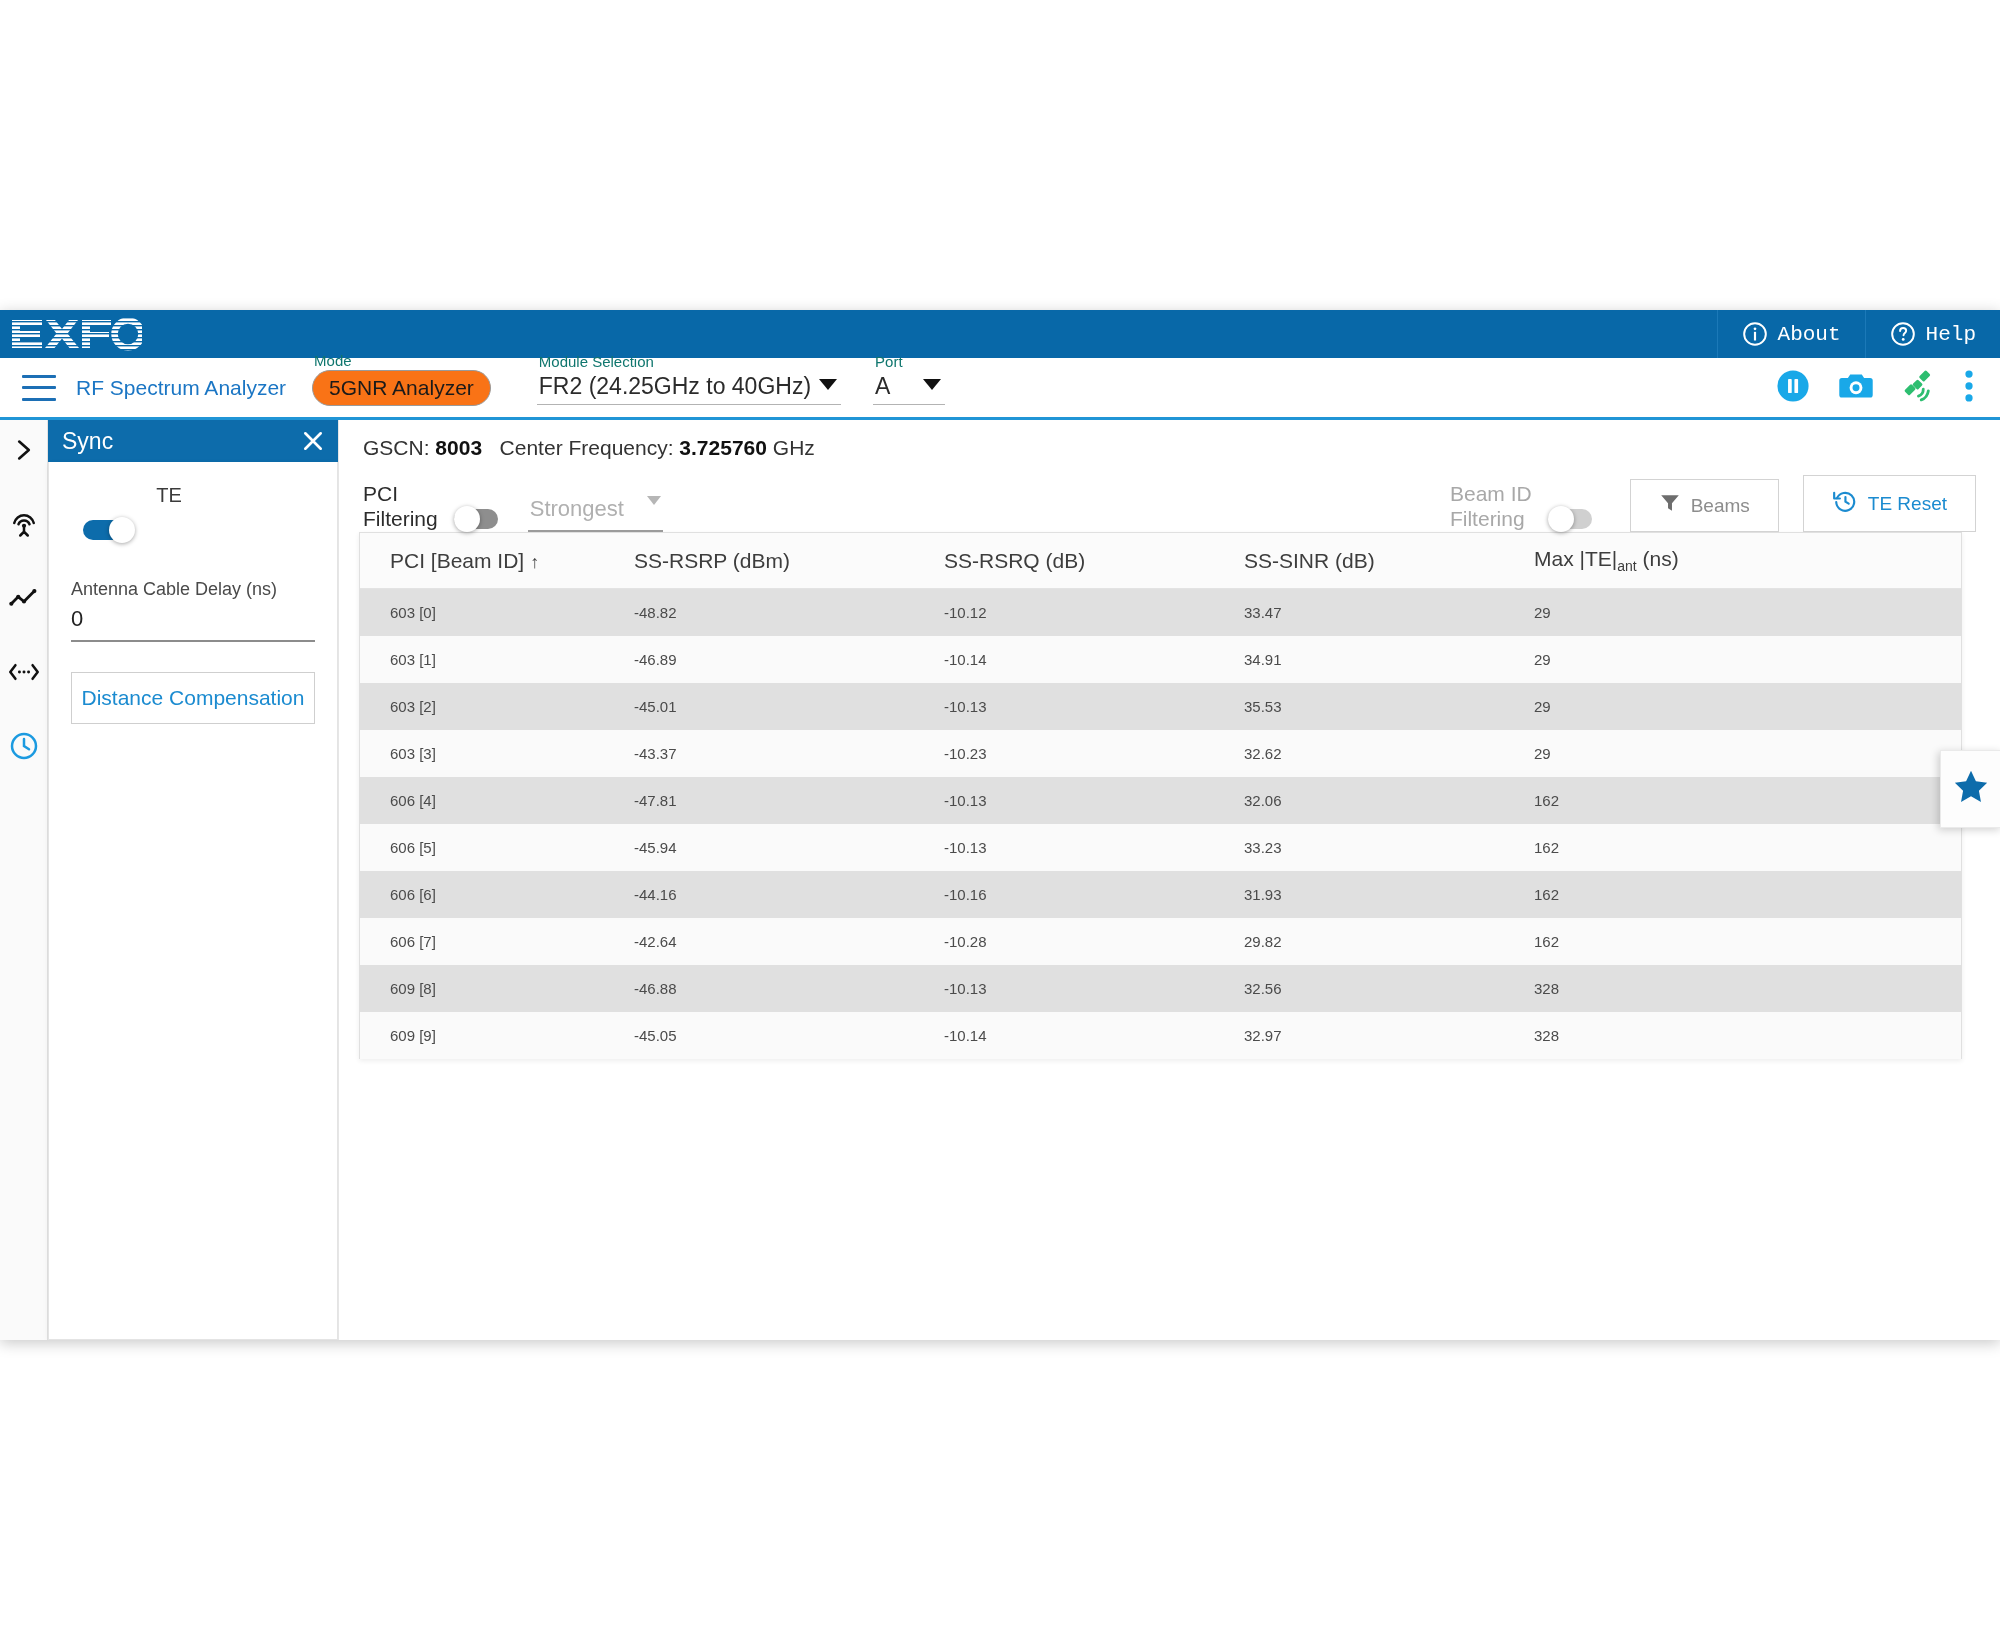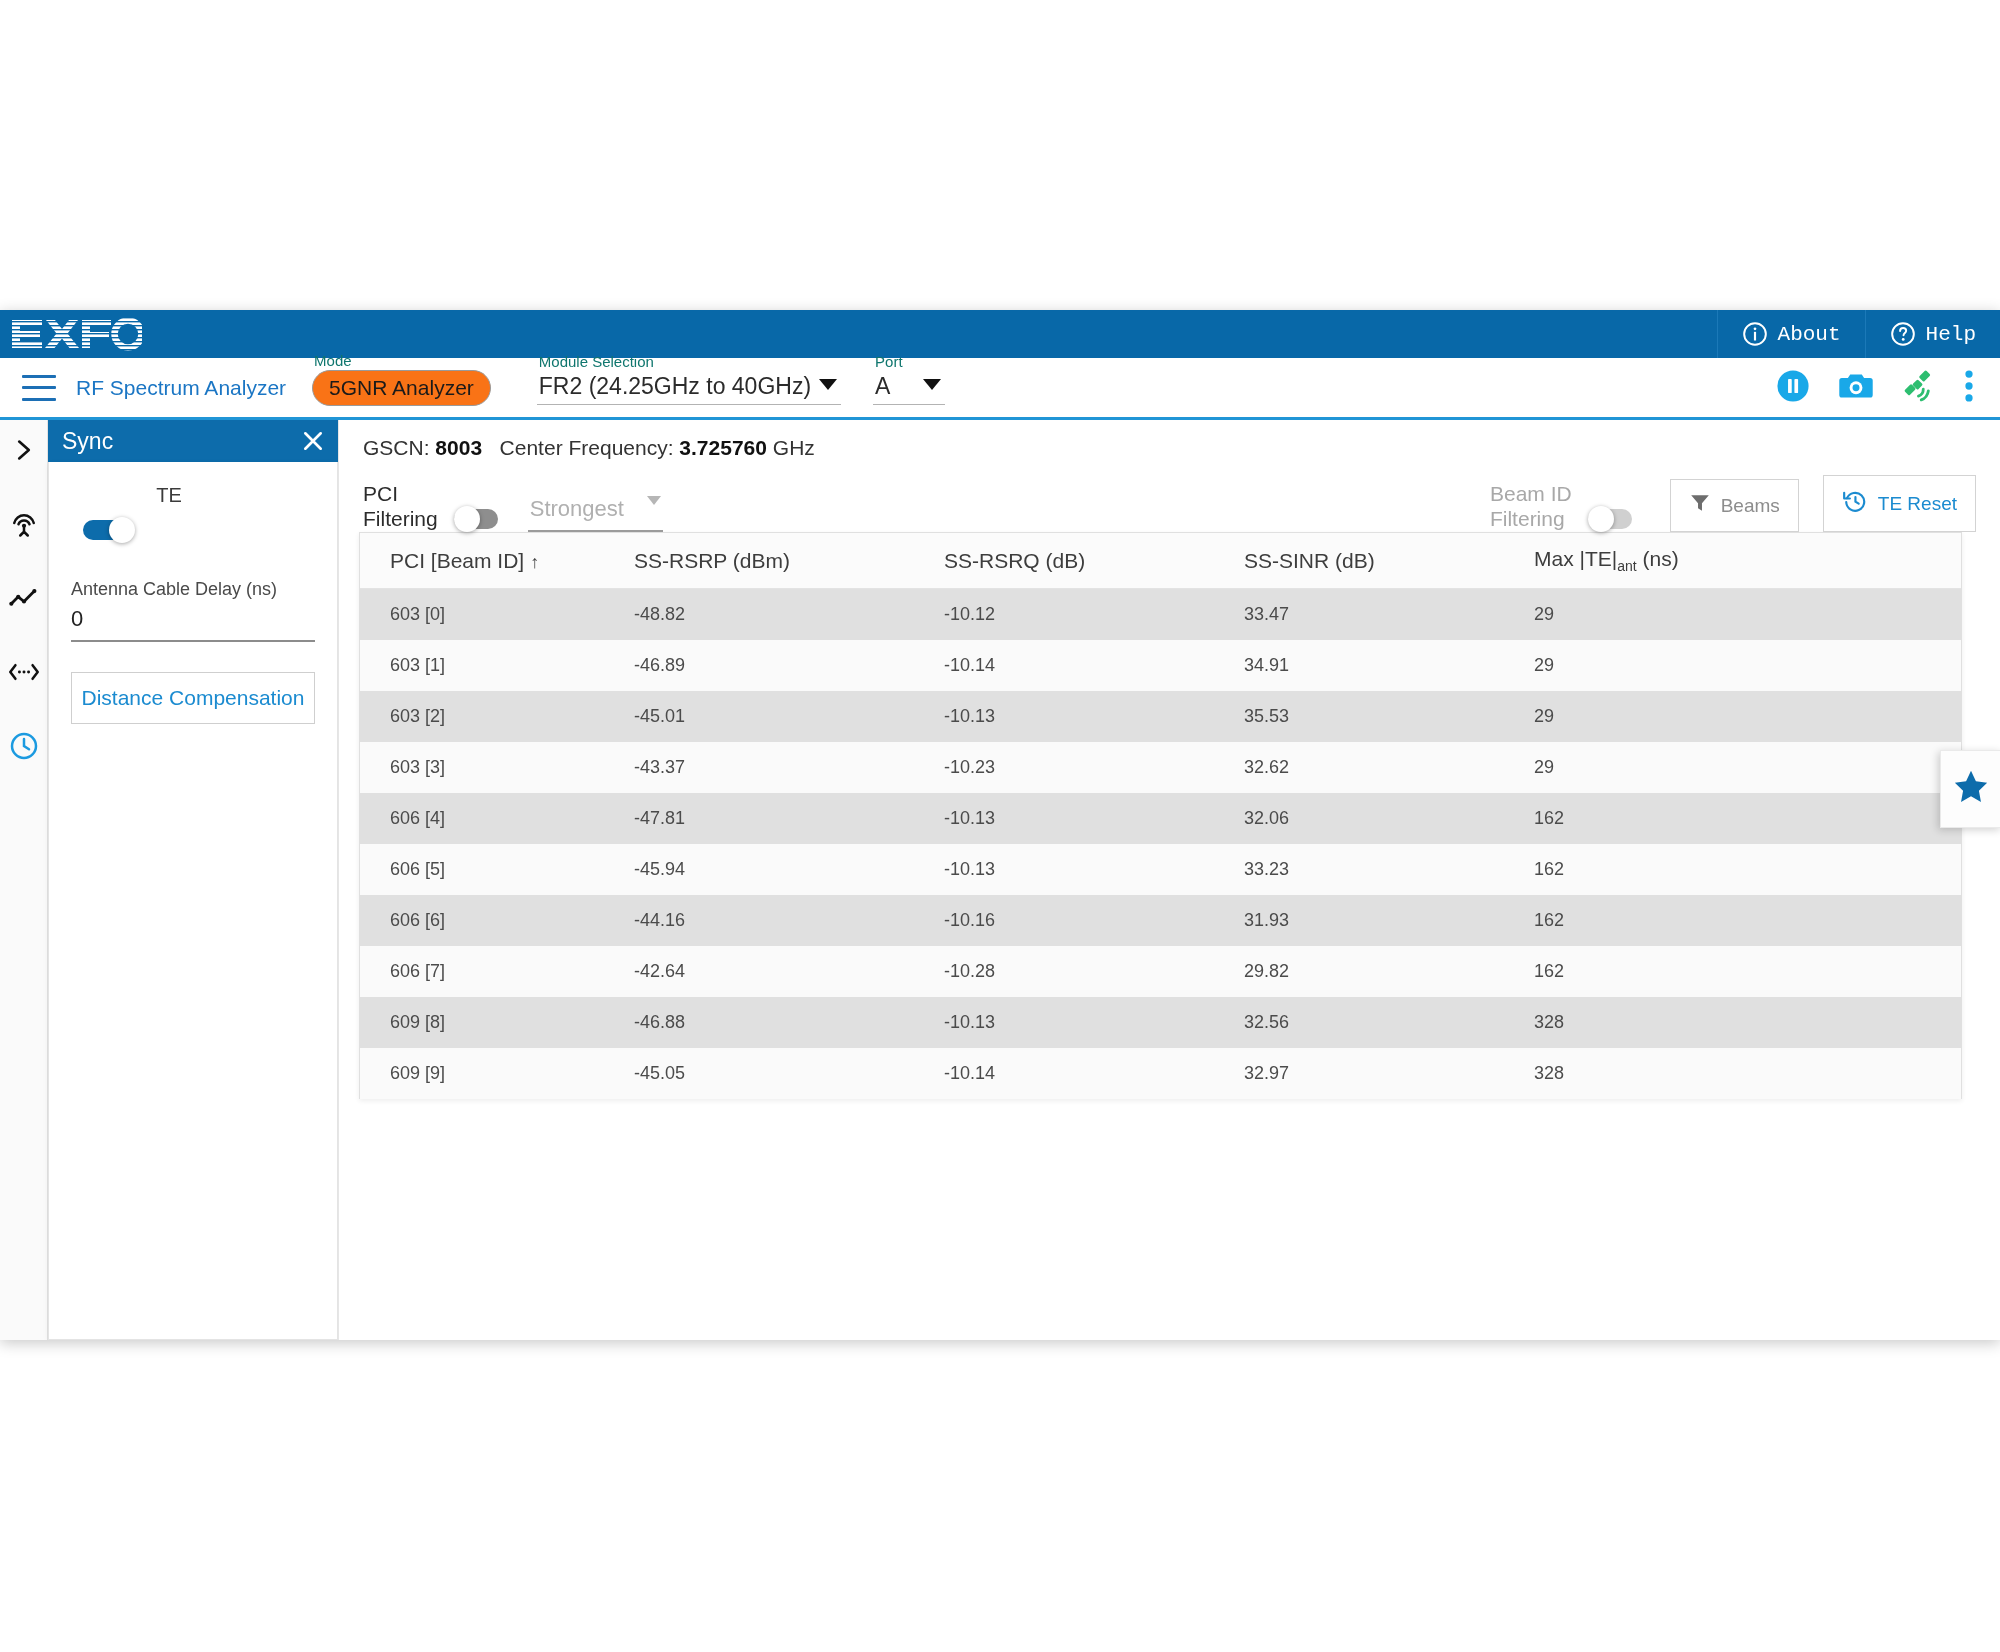--- a/index.html
+++ b/index.html
@@ -220,21 +220,21 @@
     width:0;height:0;
     border-left:7px solid transparent;
     border-right:7px solid transparent;
     border-top:9px solid #b6b6b6;
   }
   .spacer { flex: 1; }
   .obtn {
     border: 1px solid #d3d3d3;
     background: #fff;
     display: flex; align-items: center; gap: 10px;
-    padding: 12px 18px;
+    padding: 12px 28px;
     font-size: 19px;
     cursor: pointer;
     margin-right: 24px;
   }
   .obtn.dim { color: #8d8d8d; }
   .obtn.accent { color: #1b8bd0; }
 
   
   .tablewrap {
     margin-top: 0;
@@ -251,21 +251,21 @@
     font-weight: 400;
     color: #3d3d3d;
     padding: 14px 0 14px 14px;
     background: #fbfbfb;
     border-bottom: 1px solid #e3e3e3;
     white-space: nowrap;
   }
   thead th sub { font-size: 14px; }
   .sortarrow { margin-left: 6px; font-size: 18px; color:#444; }
   tbody td {
-    font-size: 18px;
+    font-size: 15px;
     color: #4b4b4b;
     padding: 15px 0 15px 14px;
     white-space: nowrap;
   }
   tbody tr.odd  { background: #e0e0e0; }
   tbody tr.even { background: #fafafa; }
   th.c0, td.c0 { width: 260px; padding-left: 30px; }
   th.c1, td.c1 { width: 310px; }
   th.c2, td.c2 { width: 300px; }
   th.c3, td.c3 { width: 290px; }

